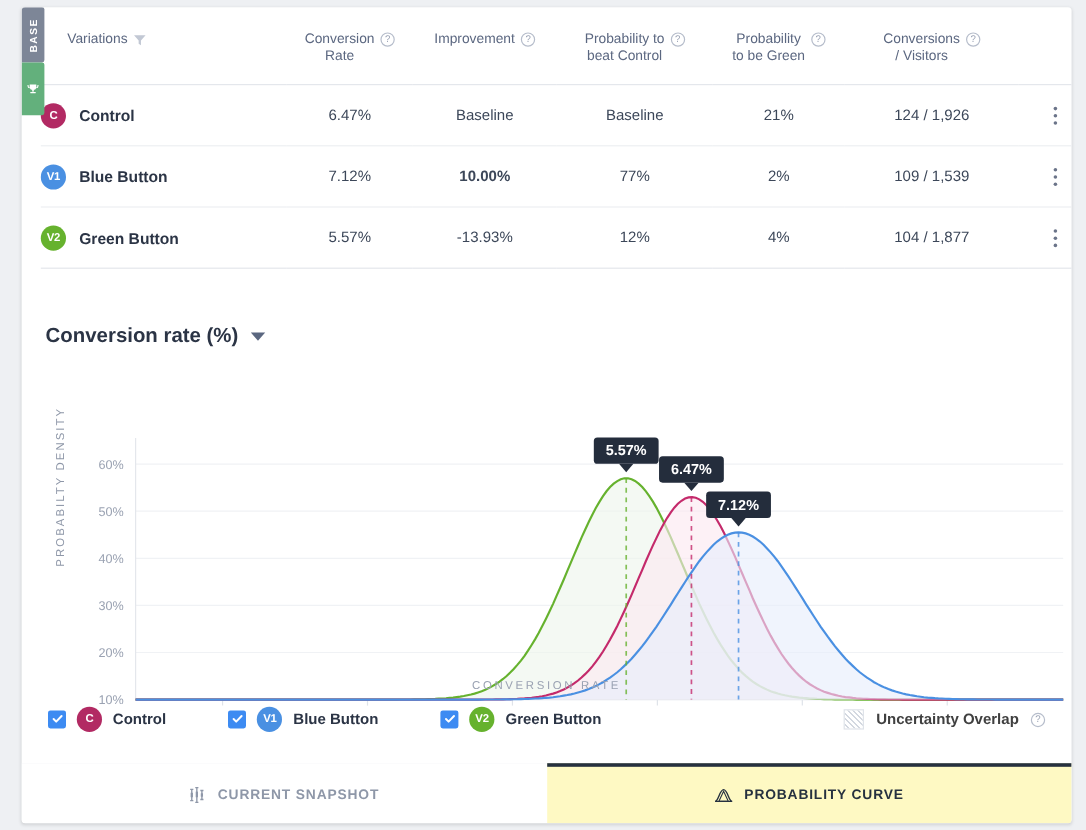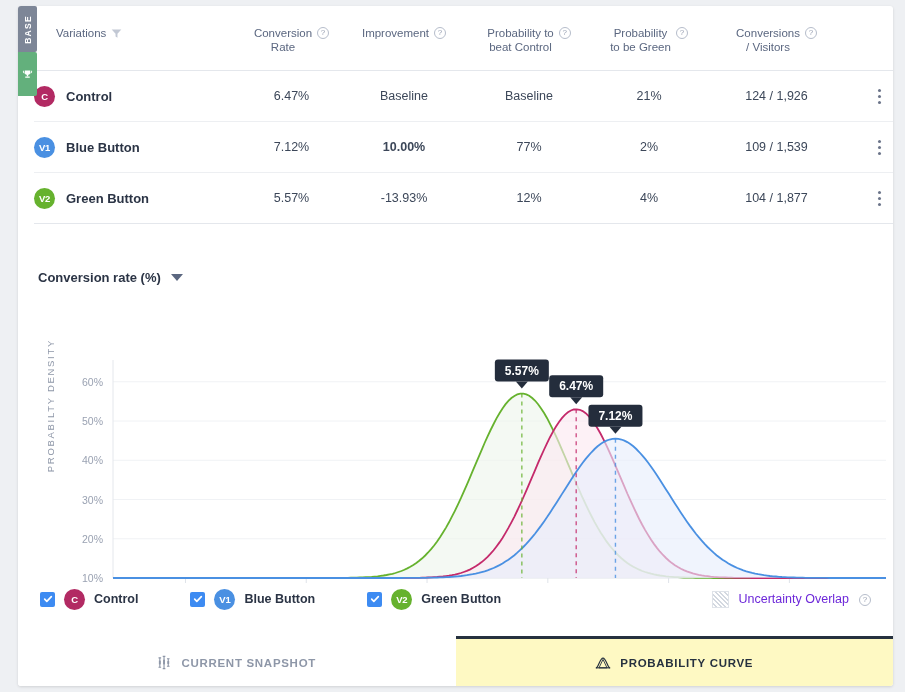--- a/index.html
+++ b/index.html
@@ -77,21 +77,21 @@
   }
   .rail-win {
     top: 132px; height: 44px; background: #63b07c;
     display: flex; align-items: center; justify-content: center;
     border-radius: 0 2px 2px 0;
   }
 
   
   .chart-sec { position: absolute; left: 0; top: 232px; width: 875px; }
   .chart-title-row { display: flex; align-items: center; gap: 10px; padding: 32px 0 0 20px; }
-  .chart-title { font-size: 13px; font-weight: bold; color: #2b3445; }
+  .chart-title { font-size: 17px; font-weight: bold; color: #2b3445; }
   .caret { width: 0; height: 0; border-left: 6px solid transparent; border-right: 6px solid transparent;
            border-top: 7px solid #5b6780; cursor: pointer; }
 
   .plot-box { position: relative; width: 875px; height: 300px; }
   .ylab {
     position: absolute; left: 27px; top: 333px;
     font-size: 9.5px; letter-spacing: 1.7px; color: #8e97a8;
     writing-mode: vertical-rl; transform: rotate(180deg);
   }
   .xlab {
@@ -103,21 +103,21 @@
   .legend { position: absolute; left: 0; top: 578px; width: 875px; height: 30px;
             display: flex; align-items: center; padding-left: 22px; }
   .lg-item { display: flex; align-items: center; gap: 9px; margin-right: 52px; cursor: pointer; }
   .cbx { width: 15px; height: 15px; border-radius: 2px; background: #3d8bf2;
          display: flex; align-items: center; justify-content: center; flex: none; }
   .cbx svg { display: block; }
   .lg-name { font-size: 12.5px; font-weight: bold; color: #2b3445; }
   .lg-right { margin-left: auto; display: flex; align-items: center; gap: 10px; padding-right: 22px; }
   .hatch { width: 17px; height: 17px; border: 1px solid #dfe3e9; flex: none;
     background: repeating-linear-gradient(45deg, #ffffff 0 2px, #d3d8e0 2px 3.2px); }
-  .hatch-lbl { font-size: 12.5px; font-weight: normal; color: #6d28d9; }
+  .hatch-lbl { font-size: 12.5px; font-weight: bold; color: #404040; }
 
   
   .tabs { position: absolute; left: 0; top: 630px; width: 875px; height: 50px;
           display: flex; border-top: 1px solid #e4e7ec; }
   .tab { flex: 1; display: flex; align-items: center; justify-content: center; gap: 9px;
          font-size: 11.5px; font-weight: bold; letter-spacing: 0.7px;
          color: #8e97a8; cursor: pointer; border-top: 3px solid transparent;
          margin-top: -1px; background: #fff; }
   .tab.active { color: #26313f; border-top: 3px solid #26313f; background: #fef9c3; }
   .tab svg { display: block; flex: none; }
@@ -324,20 +324,21 @@
             </g>
             <g>
               <rect x="570.45" y="119.67924528301887" width="54" height="22" rx="3" fill="#242d3c"></rect>
               <path d="M591.45 141.67924528301887L597.45 148.67924528301887L603.45 141.67924528301887Z" fill="#242d3c"></path>
               <text x="597.45" y="134.67924528301887" text-anchor="middle" font-size="12" font-weight="bold" fill="#fff" font-family="&quot;Liberation Sans&quot;, sans-serif">7.12%</text>
             </g>
           </svg>
       </div>
     </div>
     <div class="ylab">PROBABILTY DENSITY</div>
+    <div class="xlab">CONVERSION RATE</div>
 
     <div class="legend">
       <div class="lg-item">
         <div class="cbx">
           <svg width="10" height="10" viewBox="0 0 12 12">
             <path d="M2 6.2l2.6 2.6L10 3.2" stroke="#fff" stroke-width="2" fill="none" stroke-linecap="round" stroke-linejoin="round"></path>
           </svg>
         </div>
         <div class="badge" style="background:#b22a63">C</div>
         <div class="lg-name">Control</div>

